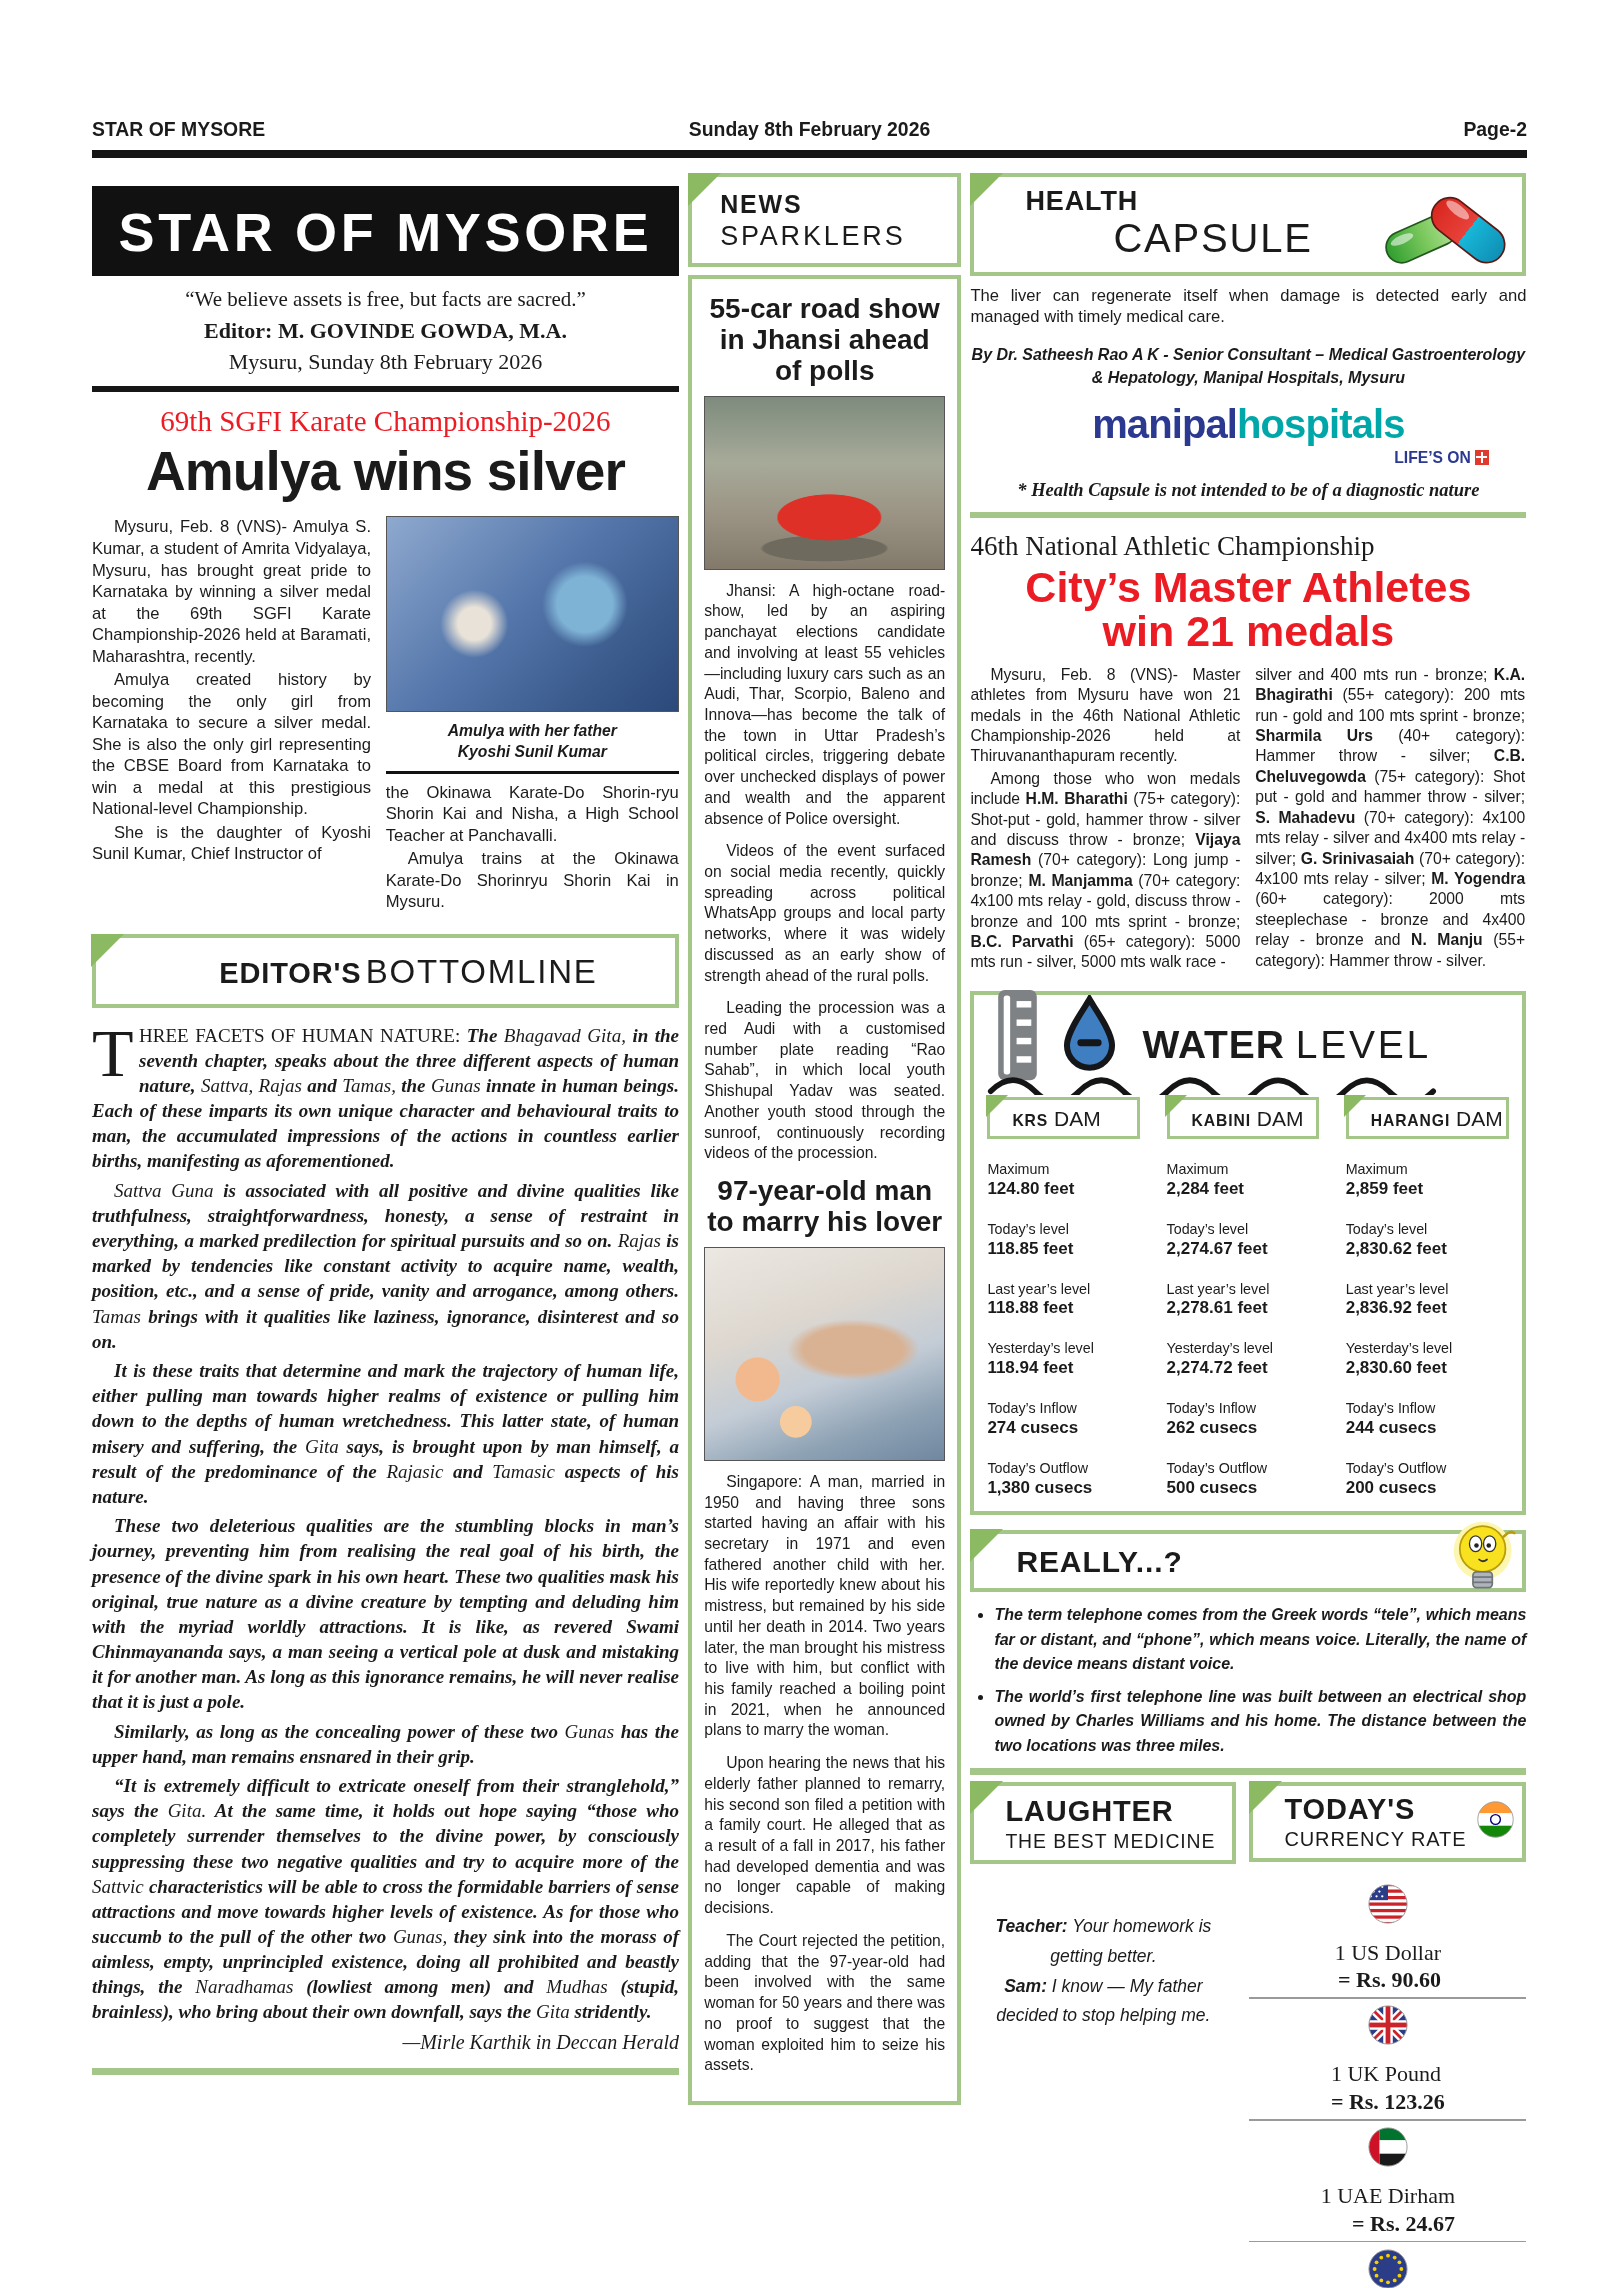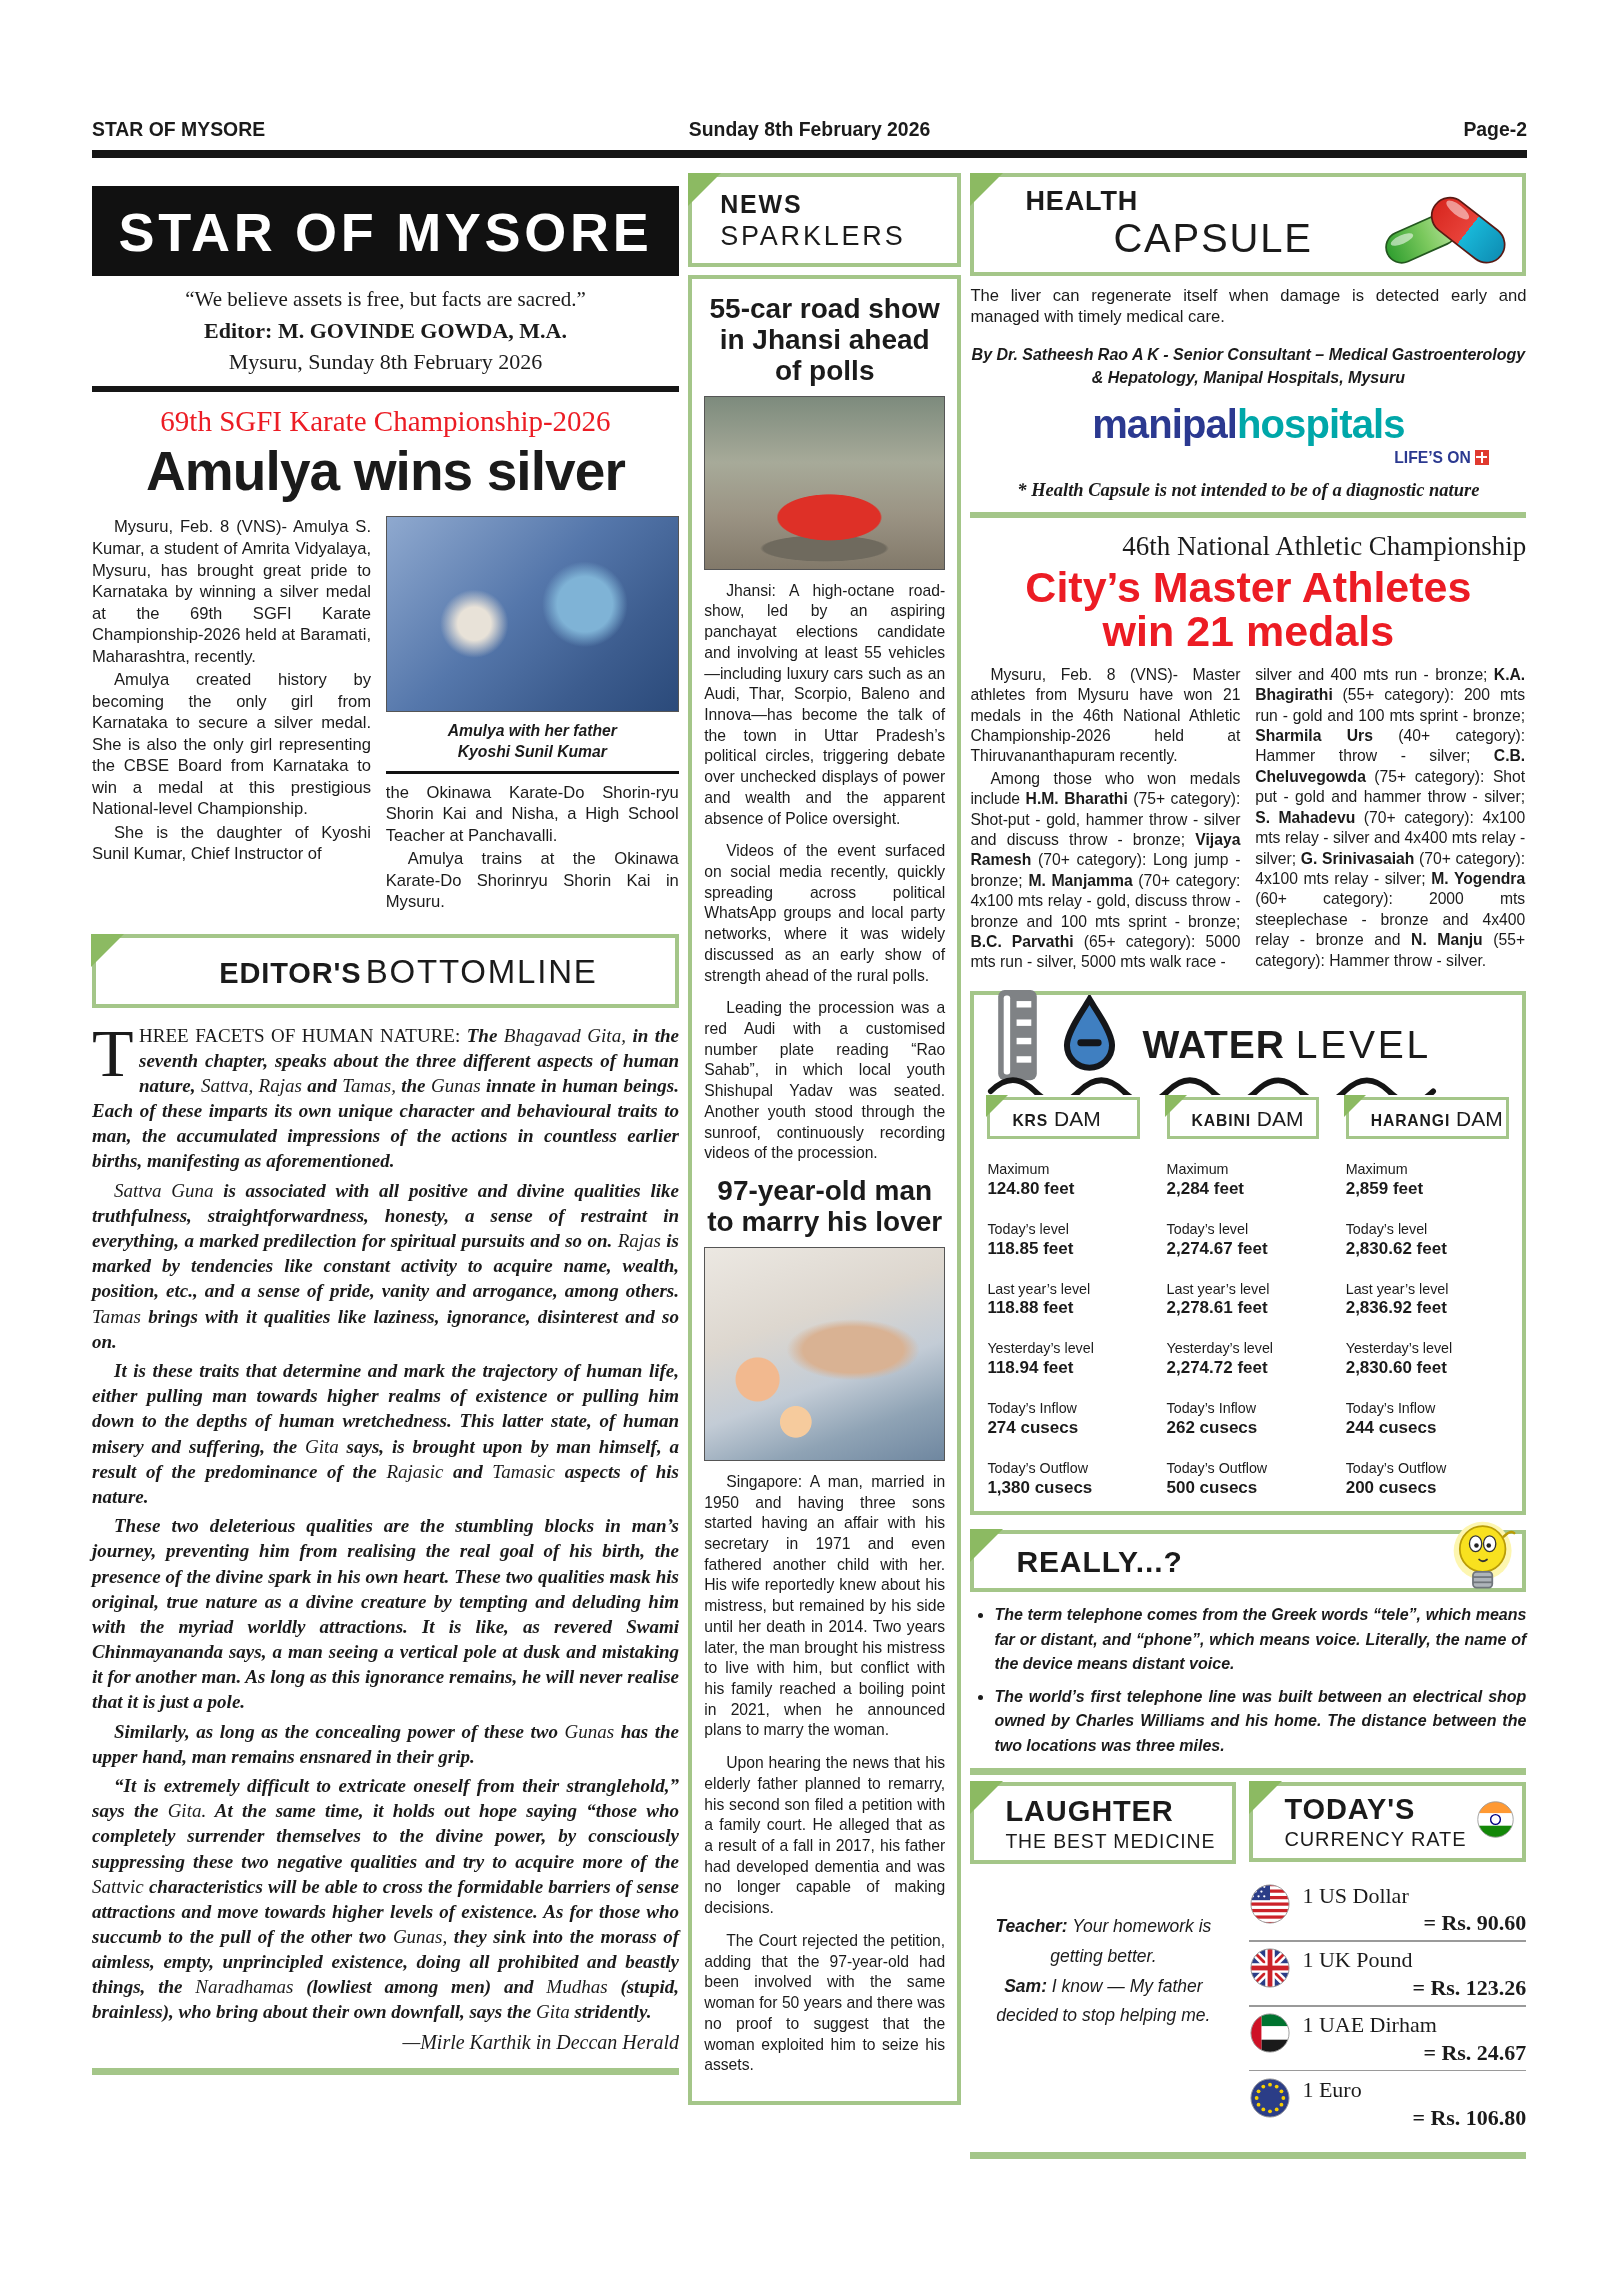--- a/index.html
+++ b/index.html
@@ -93,21 +93,21 @@
   .mh-logo .row1 { font-size:40px; font-weight:bold; letter-spacing:-0.9px; }
   .mh-tag { color:#2b3990; font-weight:bold; font-size:15.7px; margin:1.8px 37px 0 0; text-align:right; }
   .mh-cross { display:inline-block; width:14.8px; height:14.8px; background:#e03a2f; vertical-align:-1.8px; margin-left:3.7px;
               position:relative; }
   .mh-cross::before, .mh-cross::after { content:""; position:absolute; background:#fff; }
   .mh-cross::before { left:6.5px; top:1.8px; width:1.8px; height:11px; }
   .mh-cross::after { top:6.5px; left:1.8px; width:11px; height:1.8px; }
   .health-disclaimer { font-family:"Liberation Serif",serif; font-weight:bold; font-style:italic; font-size:18.5px; text-align:center; margin-top:13px; }
   .col-right > .rule-green { margin-top:11px; }
 
-  .ath-kicker { font-size:27px; text-align:right; margin-top:13px; }
+  .ath-kicker { font-size:27px; text-align:left; margin-top:13px; }
   .ath-headline { color:#ec1c24; font-size:43px; font-weight:900; text-align:center; line-height:1.02; margin-top:3.7px; }
   .ath-cols { display:flex; gap:14.8px; margin-top:11px; font-size:15.7px; line-height:1.3; text-align:justify; }
   .ath-cols > div { width:270px; }
   .ath-cols p { text-indent:20px; margin-bottom:1.8px; }
 
   .water-box { margin-top:16.6px; padding:7.4px 13px 13px; }
   .water-head { position:relative; height:89px; }
   .gauge-art { position:absolute; left:1.8px; top:-14.8px; }
   .drop-art { position:absolute; left:72px; top:-7.4px; }
   .water-title { position:absolute; left:155px; top:20px; font-size:39px; }
@@ -136,21 +136,21 @@
   .laugh-head { padding:9.2px 5.5px 7.4px 31px; }
   .laugh-head .h-strong { display:block; font-size:29px; letter-spacing:0.9px; }
   .laugh-head .h-light { display:block; font-size:19.4px; letter-spacing:0.9px; margin-top:1.8px; }
   .laugh-body { margin-top:48px; font-size:17.5px; font-style:italic; text-align:center; line-height:1.7; padding:0 9.2px; }
   .curr { flex:1; }
   .curr-head { padding:7.4px 55px 7.4px 31px; }
   .curr-head .h-strong { display:block; font-size:29px; letter-spacing:0.9px; }
   .curr-head .h-light { display:block; font-size:20px; letter-spacing:0.9px; margin-top:1.8px; }
   .flag-ind { position:absolute; right:7.4px; top:14.8px; }
   .curr-rows { margin-top:14.8px; font-family:"Liberation Serif",serif; }
-  .curr-row { display:flex; align-items:flex-start; gap:11px; padding:5.5px 0 3.7px; }
+  .curr-row { display:flex; align-items:center; gap:11px; padding:5.5px 0 3.7px;flex-direction:column; }
   .curr-text { flex:1; }
   .curr-label { font-size:22px; }
   .curr-value { font-size:22px; font-weight:bold; text-align:right; margin-top:1.8px; }
   .curr-div { height:1.8px; background:#9a9a9a; }
   .bottom-row + .rule-green { margin-top:5.5px; }
 </style>
 </head>
 <body>
 
 <div class="page">

